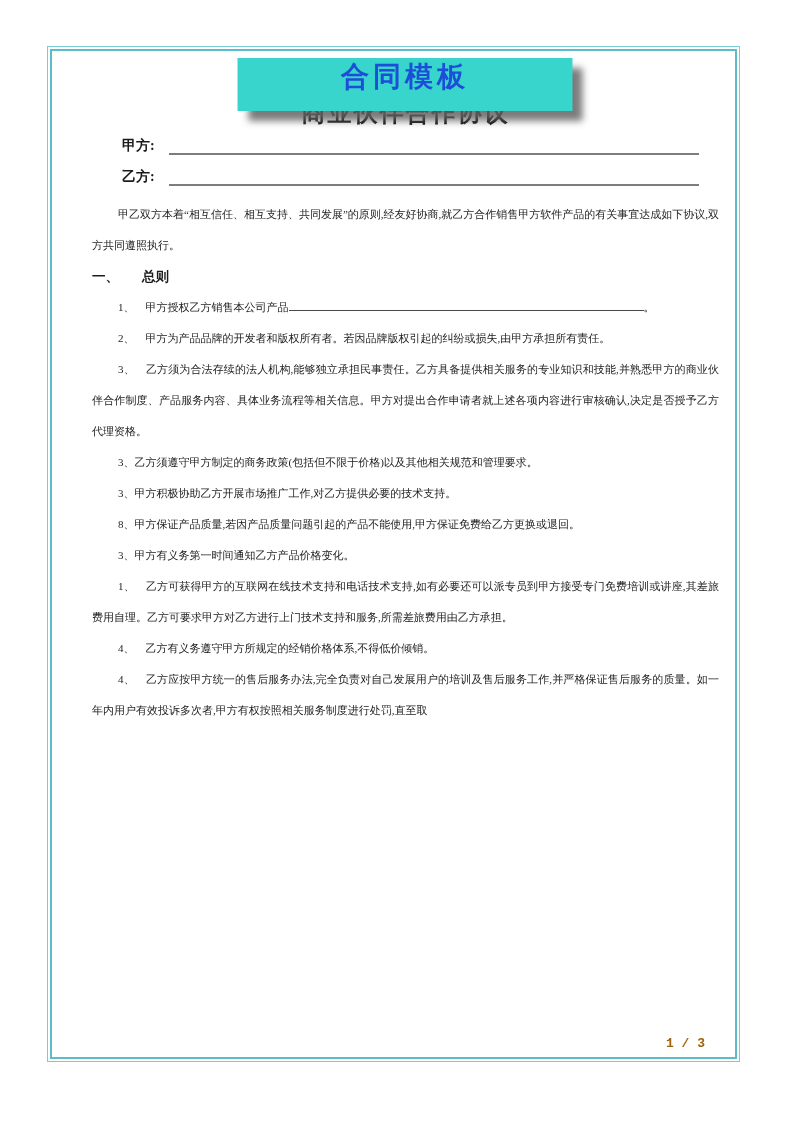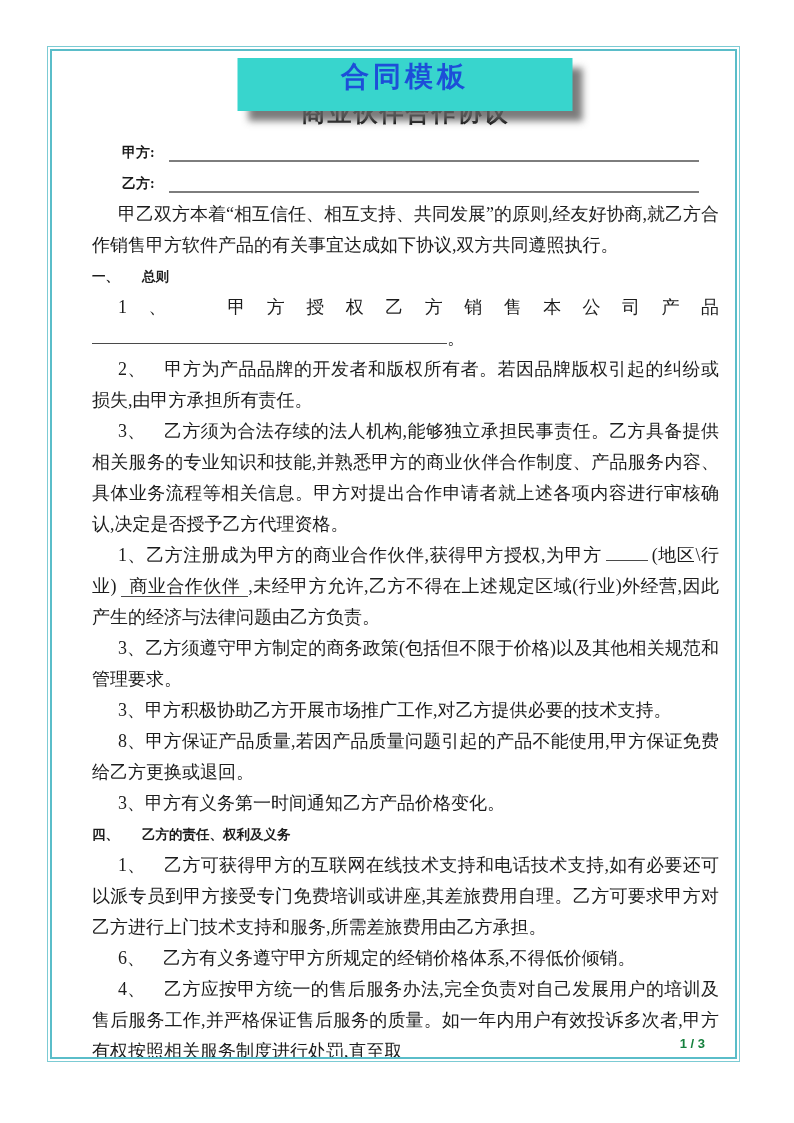--- a/index.html
+++ b/index.html
@@ -35,38 +35,38 @@
   .title {
     font-size: 24px;
     font-weight: bold;
     text-align: center;
     letter-spacing: 2px;
     margin: 22px 0 8px 0;
     color: #111;
   }
   .party-row {
     display: flex;
-    align-items: center;
+    align-items: flex-start;
     height: 31px;
     margin: 0 20px 0 30px;
     gap: 8px;
   }
   .party-label {
     font-weight: bold;
     font-size: 14px;
     white-space: nowrap;
   }
   .party-line {
     flex: 1;
     height: 18px;
     margin-left: 6px;
     border-bottom: 2px solid #7d7d7d;
   }
   .para {
-    font-size: 18px;
+    font-size: 11px;
     line-height: 31px;
     text-align: justify;
     margin: 0;
     color: #1c1c1c;
   }
   .indent { text-indent: 26px; }
   .sec { font-weight: bold; font-size: 13.5px; }
   .sec-num { display: inline-block; min-width: 50px; }
   .blank {
     display: inline-block;
@@ -80,22 +80,22 @@
   .filled-underline {
     border-bottom: 1px solid #4a4a4a;
     padding: 0 8px;
   }
   .page-num {
     position: absolute;
     right: 30px;
     bottom: 6px;
     font-size: 13px;
     font-weight: bold;
-    font-family: Liberation Sans, sans-serif;
-    color: #15803d;
+    font-family: Liberation Mono, monospace;
+    color: #a16207;
   }
   
   .badge {
     position: absolute;
     top: 20px;
     left: 50%;
     margin-left: 8px;
     transform: translateX(-50%);
     width: 335px;
     height: 53px;
@@ -136,35 +136,28 @@
 
         <p class="para sec">
           <span class="sec-num">一、</span><span>总则</span>
         </p>
         <p class="para indent">
           <span>1、　甲方授权乙方销售本公司产品</span><span class="blank w-product"></span><span>。</span>
         </p>
         <p class="para indent">2、　甲方为产品品牌的开发者和版权所有者。若因品牌版权引起的纠纷或损失,由甲方承担所有责任。</p>
         <p class="para indent">3、　乙方须为合法存续的法人机构,能够独立承担民事责任。乙方具备提供相关服务的专业知识和技能,并熟悉甲方的商业伙伴合作制度、产品服务内容、具体业务流程等相关信息。甲方对提出合作申请者就上述各项内容进行审核确认,决定是否授予乙方代理资格。</p>
 
-        <p class="para indent">
-          <span>1、乙方注册成为甲方的商业合作伙伴,获得甲方授权,为甲方</span><span class="blank w-region"></span><span>(地区\行业)</span>
-          <span class="filled-underline">商业合作伙伴</span><span>,未经甲方允许,乙方不得在上述规定区域(行业)外经营,因此产生的经济与法律问题由乙方负责。</span>
-        </p>
         <p class="para indent">3、乙方须遵守甲方制定的商务政策(包括但不限于价格)以及其他相关规范和管理要求。</p>
 
         <p class="para indent">3、甲方积极协助乙方开展市场推广工作,对乙方提供必要的技术支持。</p>
         <p class="para indent">8、甲方保证产品质量,若因产品质量问题引起的产品不能使用,甲方保证免费给乙方更换或退回。</p>
         <p class="para indent">3、甲方有义务第一时间通知乙方产品价格变化。</p>
 
-        <p class="para sec">
-          <span class="sec-num">四、</span><span>乙方的责任、权利及义务</span>
-        </p>
         <p class="para indent">1、　乙方可获得甲方的互联网在线技术支持和电话技术支持,如有必要还可以派专员到甲方接受专门免费培训或讲座,其差旅费用自理。乙方可要求甲方对乙方进行上门技术支持和服务,所需差旅费用由乙方承担。</p>
-        <p class="para indent">6、　乙方有义务遵守甲方所规定的经销价格体系,不得低价倾销。</p>
+        <p class="para indent">4、　乙方有义务遵守甲方所规定的经销价格体系,不得低价倾销。</p>
         <p class="para indent">4、　乙方应按甲方统一的售后服务办法,完全负责对自己发展用户的培训及售后服务工作,并严格保证售后服务的质量。如一年内用户有效投诉多次者,甲方有权按照相关服务制度进行处罚,直至取</p>
 
       </div>
 
       <div class="page-num">1 / 3</div>
     </div>
   </div>
 
   <div class="badge">
     <span>合同模板</span>

